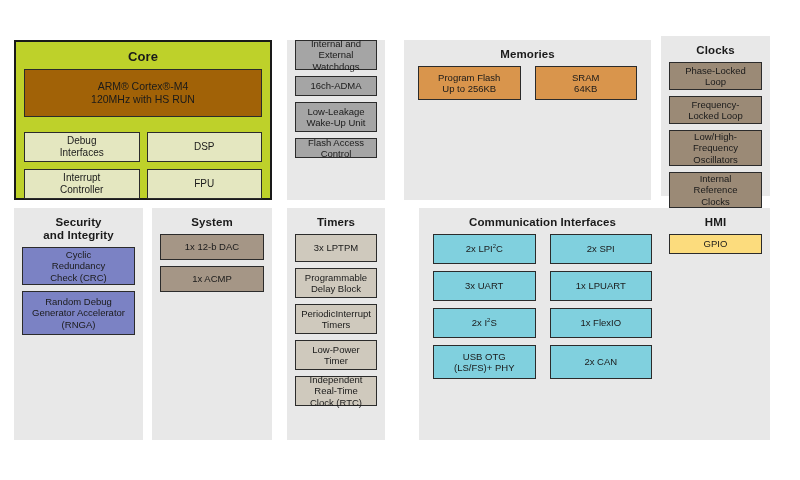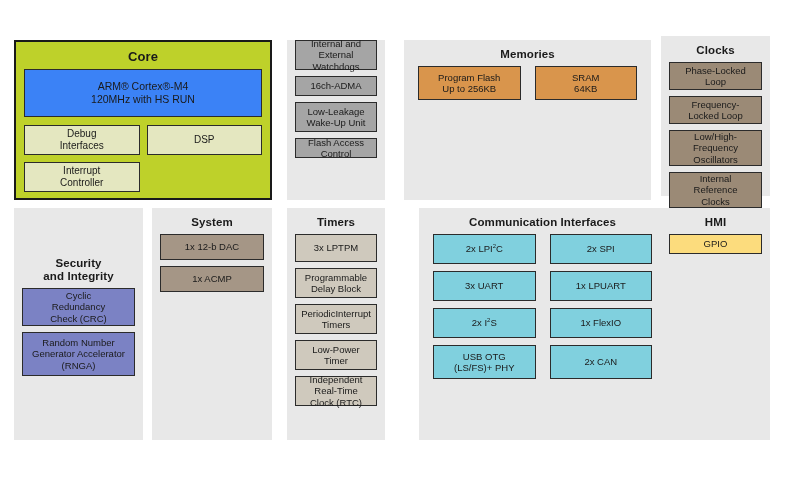--- a/index.html
+++ b/index.html
@@ -46,31 +46,31 @@
     border: 2px solid #1a1a1a;
   }
   .panel.core .panel-title {
     padding-bottom: 6px;
     font-size: 13px;
   }
   .core-inner {
     padding: 0 8px 8px 8px;
   }
   .core-main {
-    background: #3b82f6;
+    background: #a16207;
     border: 1.5px solid #2b2b2b;
     height: 46px;
     display: flex;
     align-items: center;
     justify-content: center;
     text-align: center;
     font-size: 10.5px;
     line-height: 13px;
     color: #1a1a1a;
-    margin-bottom: 8px;
+    margin-bottom: 15px;
   }
   .core-grid {
     display: flex;
     flex-wrap: wrap;
     gap: 7px;
   }
   .core-cell {
     background: #e4e7c0;
     border: 1.5px solid #2b2b2b;
     width: calc(50% - 3.5px);
@@ -160,20 +160,25 @@
           <div>
             <div>DSP</div>
           </div>
         </div>
         <div class="core-cell">
           <div>
             <div>Interrupt</div>
             <div>Controller</div>
           </div>
         </div>
+        <div class="core-cell">
+          <div>
+            <div>FPU</div>
+          </div>
+        </div>
       </div>
     </div>
   </div>
 
   <div class="panel" style="left:287px; top:40px; width:98px; height:160px;">
     <div class="block-list">
       <div class="block c-gray h30">
         <div>
           <div>Internal and</div>
           <div>External Watchdogs</div>
@@ -242,35 +247,35 @@
         <div>
           <div>Internal</div>
           <div>Reference</div>
           <div>Clocks</div>
         </div>
       </div>
     </div>
   </div>
 
   <div class="panel" style="left:14px; top:208px; width:129px; height:232px;">
-    <div class="panel-title" style="margin-top:41px;">
+    <div class="panel-title" style="">
       <div>Security</div>
       <div>and Integrity</div>
     </div>
     <div class="block-list">
       <div class="block c-purple h38">
         <div>
           <div>Cyclic</div>
           <div>Redundancy</div>
           <div>Check (CRC)</div>
         </div>
       </div>
       <div class="block c-purple h44">
         <div>
-          <div>Random Number</div>
+          <div>Random Debug</div>
           <div>Generator Accelerator</div>
           <div>(RNGA)</div>
         </div>
       </div>
     </div>
   </div>
 
   <div class="panel" style="left:152px; top:208px; width:120px; height:232px;">
     <div class="panel-title">System</div>
     <div class="block-list">

